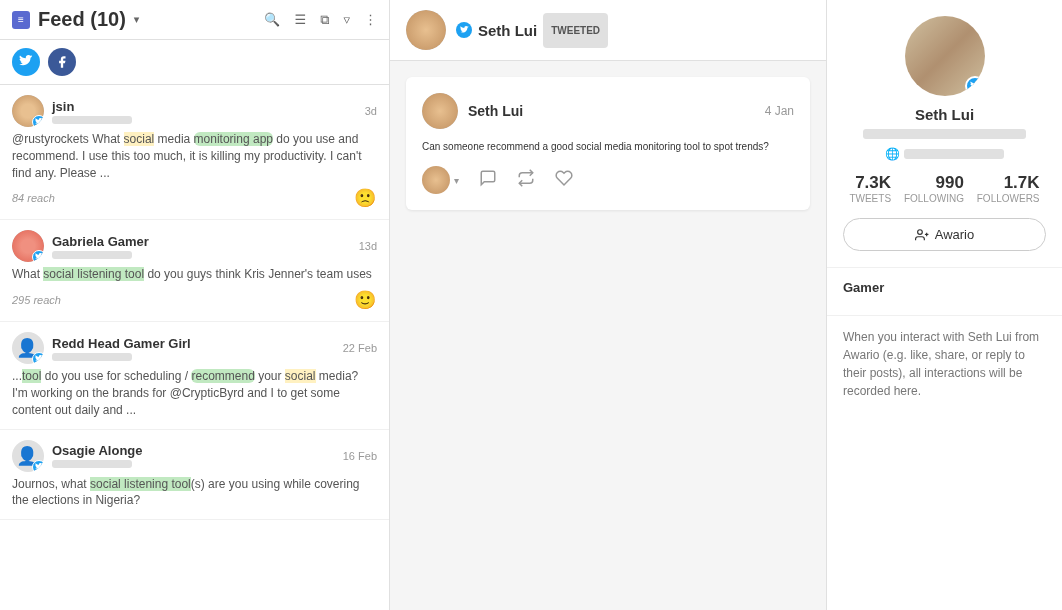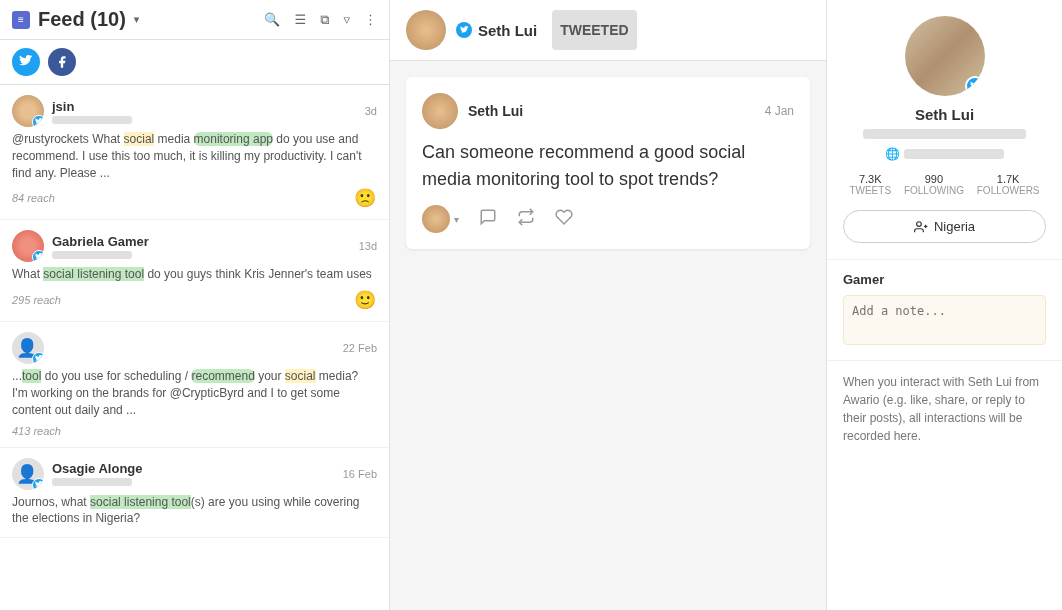--- a/index.html
+++ b/index.html
@@ -27,43 +27,43 @@
     .highlight-listening { background-color: rgba(100, 200, 100, 0.4); }
     .reach-row { display: flex; align-items: center; justify-content: space-between; margin-top: 6px; }
     .reach-label { font-size: 11px; color: #999; font-style: italic; }
     .emoji-badge { font-size: 18px; }
 
     
     .middle-panel { flex: 1; background: #f5f5f5; display: flex; flex-direction: column; border-right: 1px solid #e0e0e0; }
     .middle-header { padding: 10px 16px; background: #fff; border-bottom: 1px solid #e0e0e0; display: flex; align-items: center; gap: 10px; }
     .middle-avatar { width: 40px; height: 40px; border-radius: 50%; background: #ccc; overflow: hidden; position: relative; }
     .middle-user-name { font-weight: 600; font-size: 15px; }
-    .tweeted-badge { background: #e0e0e0; color: #555; font-size: 14px; font-weight: 600; padding: 12px 8px; border-radius: 4px; margin-left: 9px; }
+    .tweeted-badge { background: #e0e0e0; color: #555; font-size: 10px; font-weight: 600; padding: 12px 8px; border-radius: 4px; margin-left: 0; }
     .middle-content { padding: 16px; }
     .tweet-card { background: #fff; border-radius: 6px; padding: 16px; box-shadow: 0 1px 3px rgba(0,0,0,0.08); }
     .tweet-header { display: flex; align-items: center; gap: 10px; margin-bottom: 10px; }
     .tweet-avatar { width: 36px; height: 36px; border-radius: 50%; background: #ccc; overflow: hidden; }
     .tweet-user { font-weight: 600; font-size: 14px; }
     .tweet-date { margin-left: auto; color: #999; font-size: 12px; }
-    .tweet-text { font-size: 18px; color: #333; line-height: 1.5; margin-bottom: 12px; }
+    .tweet-text { font-size: 10px; color: #333; line-height: 1.5; margin-bottom: 12px; }
     .tweet-actions { display: flex; align-items: center; gap: 20px; }
     .tweet-action-item { color: #999; font-size: 16px; cursor: pointer; }
 
     
     .right-panel { width: 235px; background: #fff; display: flex; flex-direction: column; overflow-y: auto; }
     .profile-section { padding: 16px; text-align: center; border-bottom: 1px solid #f0f0f0; }
     .profile-avatar { width: 80px; height: 80px; border-radius: 50%; background: linear-gradient(135deg, #f0c070, #e08040); margin: 0 auto 10px; overflow: hidden; position: relative; }
     .profile-avatar-twitter { position: absolute; bottom: 0; right: 0; width: 20px; height: 20px; background: #1da1f2; border-radius: 50%; display: flex; align-items: center; justify-content: center; color: white; font-size: 11px; border: 2px solid white; }
     .profile-name { font-weight: 700; font-size: 15px; margin-bottom: 6px; }
     .profile-blurred { background: #e0e0e0; border-radius: 3px; height: 10px; width: 80%; margin: 0 auto 8px; }
     .profile-bio { font-size: 12px; color: #666; line-height: 1.4; margin-bottom: 10px; }
     .profile-website { display: flex; align-items: center; justify-content: center; gap: 4px; margin-bottom: 12px; }
     .profile-stats { display: flex; justify-content: space-around; margin-bottom: 14px; }
     .stat-item { text-align: center; }
-    .stat-value { font-weight: 400; font-size: 11px; }
+    .stat-value { font-weight: 700; font-size: 17px; text-align: right; }
     .stat-label { font-size: 10px; color: #999; text-transform: uppercase; }
     .follow-btn { display: flex; align-items: center; justify-content: center; gap: 6px; width: 100%; padding: 8px; border: 1px solid #ccc; border-radius: 20px; background: #fff; cursor: pointer; font-size: 13px; font-weight: 500; color: #333; }
 
     .notes-section { padding: 12px 16px; border-bottom: 1px solid #f0f0f0; }
     .section-title { font-weight: 600; font-size: 13px; margin-bottom: 8px; }
     .notes-textarea { width: 100%; padding: 8px; background: #fdf8f0; border: 1px solid #f0e8d0; border-radius: 4px; font-size: 12px; color: #999; min-height: 50px; resize: none; outline: none; }
 
     .interactions-section { padding: 12px 16px; }
     .interactions-title { font-weight: 600; font-size: 13px; margin-bottom: 8px; }
     .interactions-count { color: #999; font-weight: 400; }
@@ -174,27 +174,28 @@
     <div class="feed-item">
       <div class="feed-item-header">
         <div class="avatar avatar-img-redd">
           <span class="avatar-person-icon">👤</span>
           <div class="avatar-twitter">
             <svg width="8" height="8" viewBox="0 0 24 24" fill="white">
                 <path d="M23 3a10.9 10.9 0 01-3.14 1.53A4.48 4.48 0 0022.43.36a9 9 0 01-2.88 1.1A4.52 4.52 0 0016.11 0c-2.5 0-4.52 2.02-4.52 4.52 0 .35.04.7.11 1.03C7.69 5.4 4.07 3.6 1.64.9a4.52 4.52 0 00-.61 2.27c0 1.57.8 2.95 2.01 3.76a4.49 4.49 0 01-2.05-.57v.06c0 2.19 1.56 4.01 3.63 4.43-.38.1-.78.16-1.19.16-.29 0-.57-.03-.85-.08.57 1.79 2.24 3.09 4.21 3.13A9.05 9.05 0 010 15.54a12.77 12.77 0 006.92 2.03c8.3 0 12.85-6.88 12.85-12.85 0-.2 0-.39-.01-.58A9.18 9.18 0 0023 3z"></path>
               </svg>
           </div>
         </div>
+        <div>
+          <div class="user-name">Redd Head Gamer Girl</div>
+          <div style="background:#e0e0e0;height:8px;width:80px;border-radius:3px;margin-top:2px;"></div>
+        </div>
         <span class="time-label">22 Feb</span>
       </div>
       <div class="feed-snippet">
         ...<span class="highlight-tool">tool</span> do you use for scheduling / <span class="highlight-monitoring">recommend</span> your <span class="highlight-social">social</span> media? I'm working on the brands for @CrypticByrd and I to get some content out daily and ...
-      </div>
-      <div class="reach-row">
-        <span class="reach-label">413 reach</span>
       </div>
     </div>
 
     <div class="feed-item">
       <div class="feed-item-header">
         <div class="avatar avatar-img-osagie">
           <span class="avatar-person-icon">👤</span>
           <div class="avatar-twitter">
             <svg width="8" height="8" viewBox="0 0 24 24" fill="white">
                 <path d="M23 3a10.9 10.9 0 01-3.14 1.53A4.48 4.48 0 0022.43.36a9 9 0 01-2.88 1.1A4.52 4.52 0 0016.11 0c-2.5 0-4.52 2.02-4.52 4.52 0 .35.04.7.11 1.03C7.69 5.4 4.07 3.6 1.64.9a4.52 4.52 0 00-.61 2.27c0 1.57.8 2.95 2.01 3.76a4.49 4.49 0 01-2.05-.57v.06c0 2.19 1.56 4.01 3.63 4.43-.38.1-.78.16-1.19.16-.29 0-.57-.03-.85-.08.57 1.79 2.24 3.09 4.21 3.13A9.05 9.05 0 010 15.54a12.77 12.77 0 006.92 2.03c8.3 0 12.85-6.88 12.85-12.85 0-.2 0-.39-.01-.58A9.18 9.18 0 0023 3z"></path>
@@ -301,25 +302,24 @@
         <div class="stat-label">FOLLOWERS</div>
       </div>
     </div>
     <button class="follow-btn">
       <svg width="14" height="14" viewBox="0 0 24 24" fill="none" stroke="currentColor" stroke-width="2">
           <path d="M16 21v-2a4 4 0 00-4-4H5a4 4 0 00-4 4v2"></path>
           <circle cx="8.5" cy="7" r="4"></circle>
           <line x1="20" y1="8" x2="20" y2="14"></line>
           <line x1="23" y1="11" x2="17" y2="11"></line>
         </svg>
-      <span>Nigeria</span>
+      <span>Awario</span>
     </button>
   </div>
 
   <div class="notes-section">
     <div class="section-title">Gamer</div>
-    <textarea class="notes-textarea" placeholder="Add a note..." style=""></textarea>
   </div>
 
   <div class="interactions-section">
     <div class="interactions-text">When you interact with Seth Lui from Awario (e.g. like, share, or reply to their posts), all interactions will be recorded here.</div>
   </div>
 </div>
 
 </body></html>

